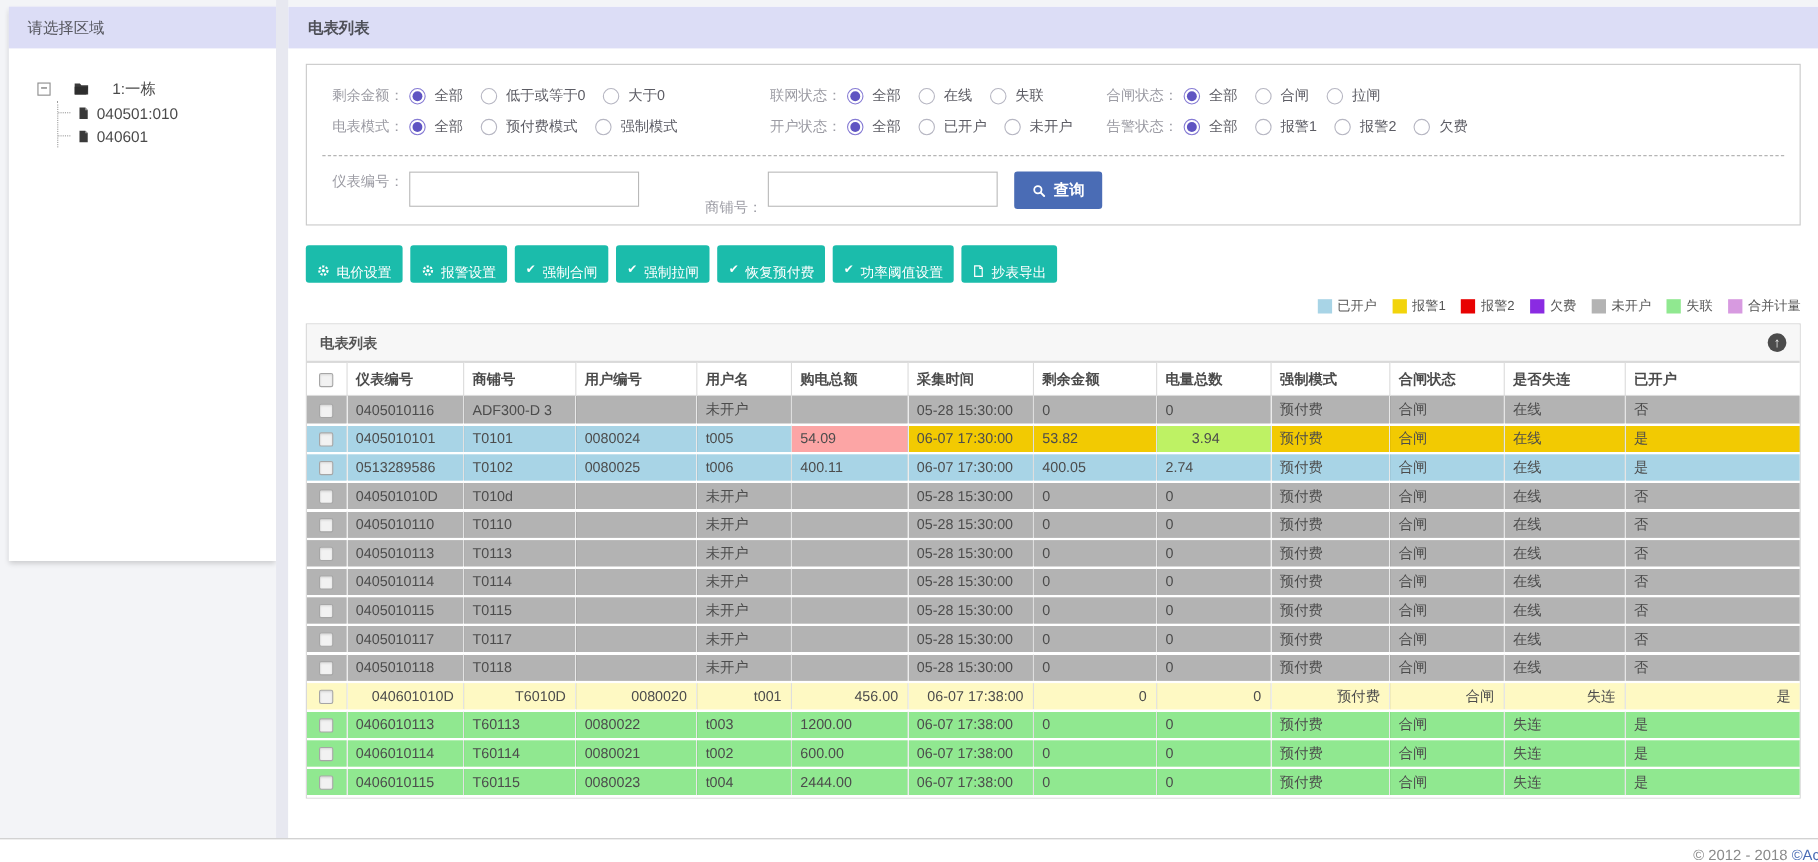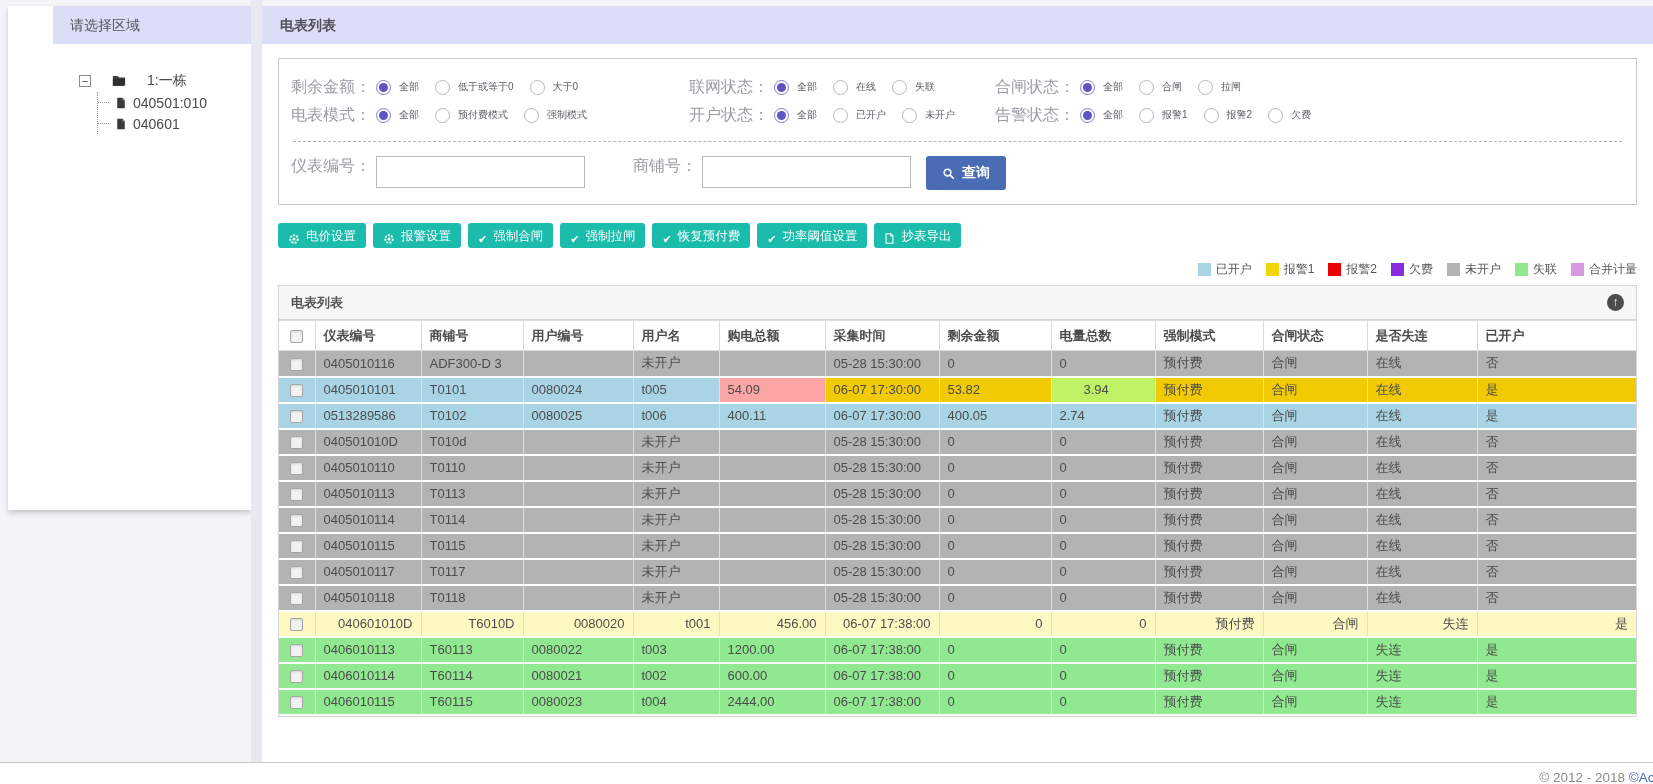--- a/index.html
+++ b/index.html
@@ -3,21 +3,21 @@
 <meta charset="utf-8">
 <style>
   * { margin:0; padding:0; box-sizing:border-box; }
   html,body { width:1653px; height:784px; overflow:hidden; }
   body { font-family:"Liberation Sans","DejaVu Sans",sans-serif; background:#f3f4f7; position:relative; color:#4a4a4a; }
 
   .page { display:flex; height:762px; }
 
   
   .sidebar-col { width:251px; background:#f3f4f7; padding:6px 0 0 8px; }
-  .sidebar-card { width:243px; height:504px; background:#fff; box-shadow:0 3px 5px rgba(0,0,0,.18);padding-left:45px; }
+  .sidebar-card { width:243px; height:504px; background:#fff; box-shadow:0 3px 5px rgba(0,0,0,.18); }
   .sidebar-header { height:38px; line-height:38px; background:#dcddf6; padding-left:17px; font-size:14px; color:#55565e; }
   .tree { padding:28px 0 0 26px; font-size:14px; color:#4a4a4a; }
   .tree-root-row { display:flex; align-items:center; gap:20px; }
   .expand-box { width:12px; height:12px; border:1px solid #8b8b8b; background:#fff; font-size:11px; line-height:10px; text-align:center; color:#333; display:inline-block; }
   .expand-box::before { content:"−"; }
   .tree-children { margin-left:18px; border-left:1px dotted #9b9b9b; margin-top:2px; }
   .tree-child { display:flex; align-items:center; gap:6px; height:21px; }
   .h-dot { width:11px; border-top:1px dotted #9b9b9b; display:inline-block; }
   .gap-col { width:11px; background:#e7e8f0; }
 
@@ -26,34 +26,34 @@
   .main-card { background:#fff; height:756px; overflow:hidden; }
   .main-header { height:38px; line-height:38px; background:#dcddf6; padding-left:18px; font-size:14px; font-weight:bold; color:#4e4f57; }
   .main-content { padding:14px 16px 0 16px; }
 
   
   .filter-box { border:1px solid #c9c9c9; padding:14px 12px 14px 12px; }
   .filter-row { display:flex; align-items:center; height:28px; white-space:nowrap; }
   .fgroup { display:inline-flex; align-items:center; }
   .fgroup.g1 { min-width:398px; }
   .fgroup.g2 { min-width:306px; }
-  .flabel { display:inline-block; min-width:76px; text-align:right; color:#9c9ca4; font-size:16px; margin-right:5px; }
-  .fopt { display:inline-flex; align-items:center; margin-right:16px; cursor:pointer; font-size:10px; color:#5c5c64; }
+  .flabel { display:inline-block; min-width:76px; text-align:right; color:#9c9ca4; font-size:13px; margin-right:5px; }
+  .fopt { display:inline-flex; align-items:center; margin-right:16px; cursor:pointer; font-size:13px; color:#5c5c64; }
   .radio { width:15px; height:15px; border:1px solid #b6b6c2; border-radius:50%; background:#fff; display:inline-block; position:relative; margin-right:8px; flex:none; }
   .radio.sel { border-color:#867bd4; }
   .radio.sel::after { content:""; position:absolute; inset:2px; border-radius:50%; background:#5f54c2; }
   .fdivider { border-top:1px dashed #b5b5b5; margin:12px 2px 14px 2px; }
   .input-row { display:flex; align-items:flex-start; height:34px; }
   .finput { width:209px; height:32px; border:1px solid #b9b9b9; background:#fff; padding:0 6px; font-size:14px; }
-  .shop-label { margin-left:36px; }
+  .shop-label { margin-left:36px;margin-top:24px; }
   .search-btn { margin-left:15px; display:inline-flex; align-items:center; gap:7px; background:#4a6cb5; color:#fff; border:none; height:34px; padding:0 16px; border-radius:3px; font-size:14px; font-weight:bold; cursor:pointer; font-family:inherit; }
 
   
   .action-bar { margin-top:18px; display:flex; }
-  .abtn { display:inline-flex; align-items:flex-end; gap:6px; background:#1bbcab; color:#fff; border:none; height:25px; padding:3px 10px; border-radius:3px; font-size:12.5px; margin-right:7px; cursor:pointer; font-family:inherit; }
+  .abtn { display:inline-flex; align-items:flex-start; gap:6px; background:#1bbcab; color:#fff; border:none; height:25px; padding:17px 10px; border-radius:3px; font-size:12.5px; margin-right:7px; cursor:pointer; font-family:inherit; }
   .aicon { display:inline-flex; align-items:center; font-size:11px; line-height:1; }
 
   
   .legend { margin-top:13px; display:flex; justify-content:flex-end; align-items:center; height:16px; }
   .litem { display:inline-flex; align-items:center; margin-left:14px; font-size:12px; color:#555; }
   .lswatch { width:13px; height:13px; display:inline-block; margin-right:5px; }
 
   
   .table-panel { margin-top:8px; border:1px solid #d5d5d5; }
   .panel-header { height:34px; background:#f7f7f7; border-bottom:1px solid #d5d5d5; display:flex; align-items:center; justify-content:space-between; padding:0 12px; }

